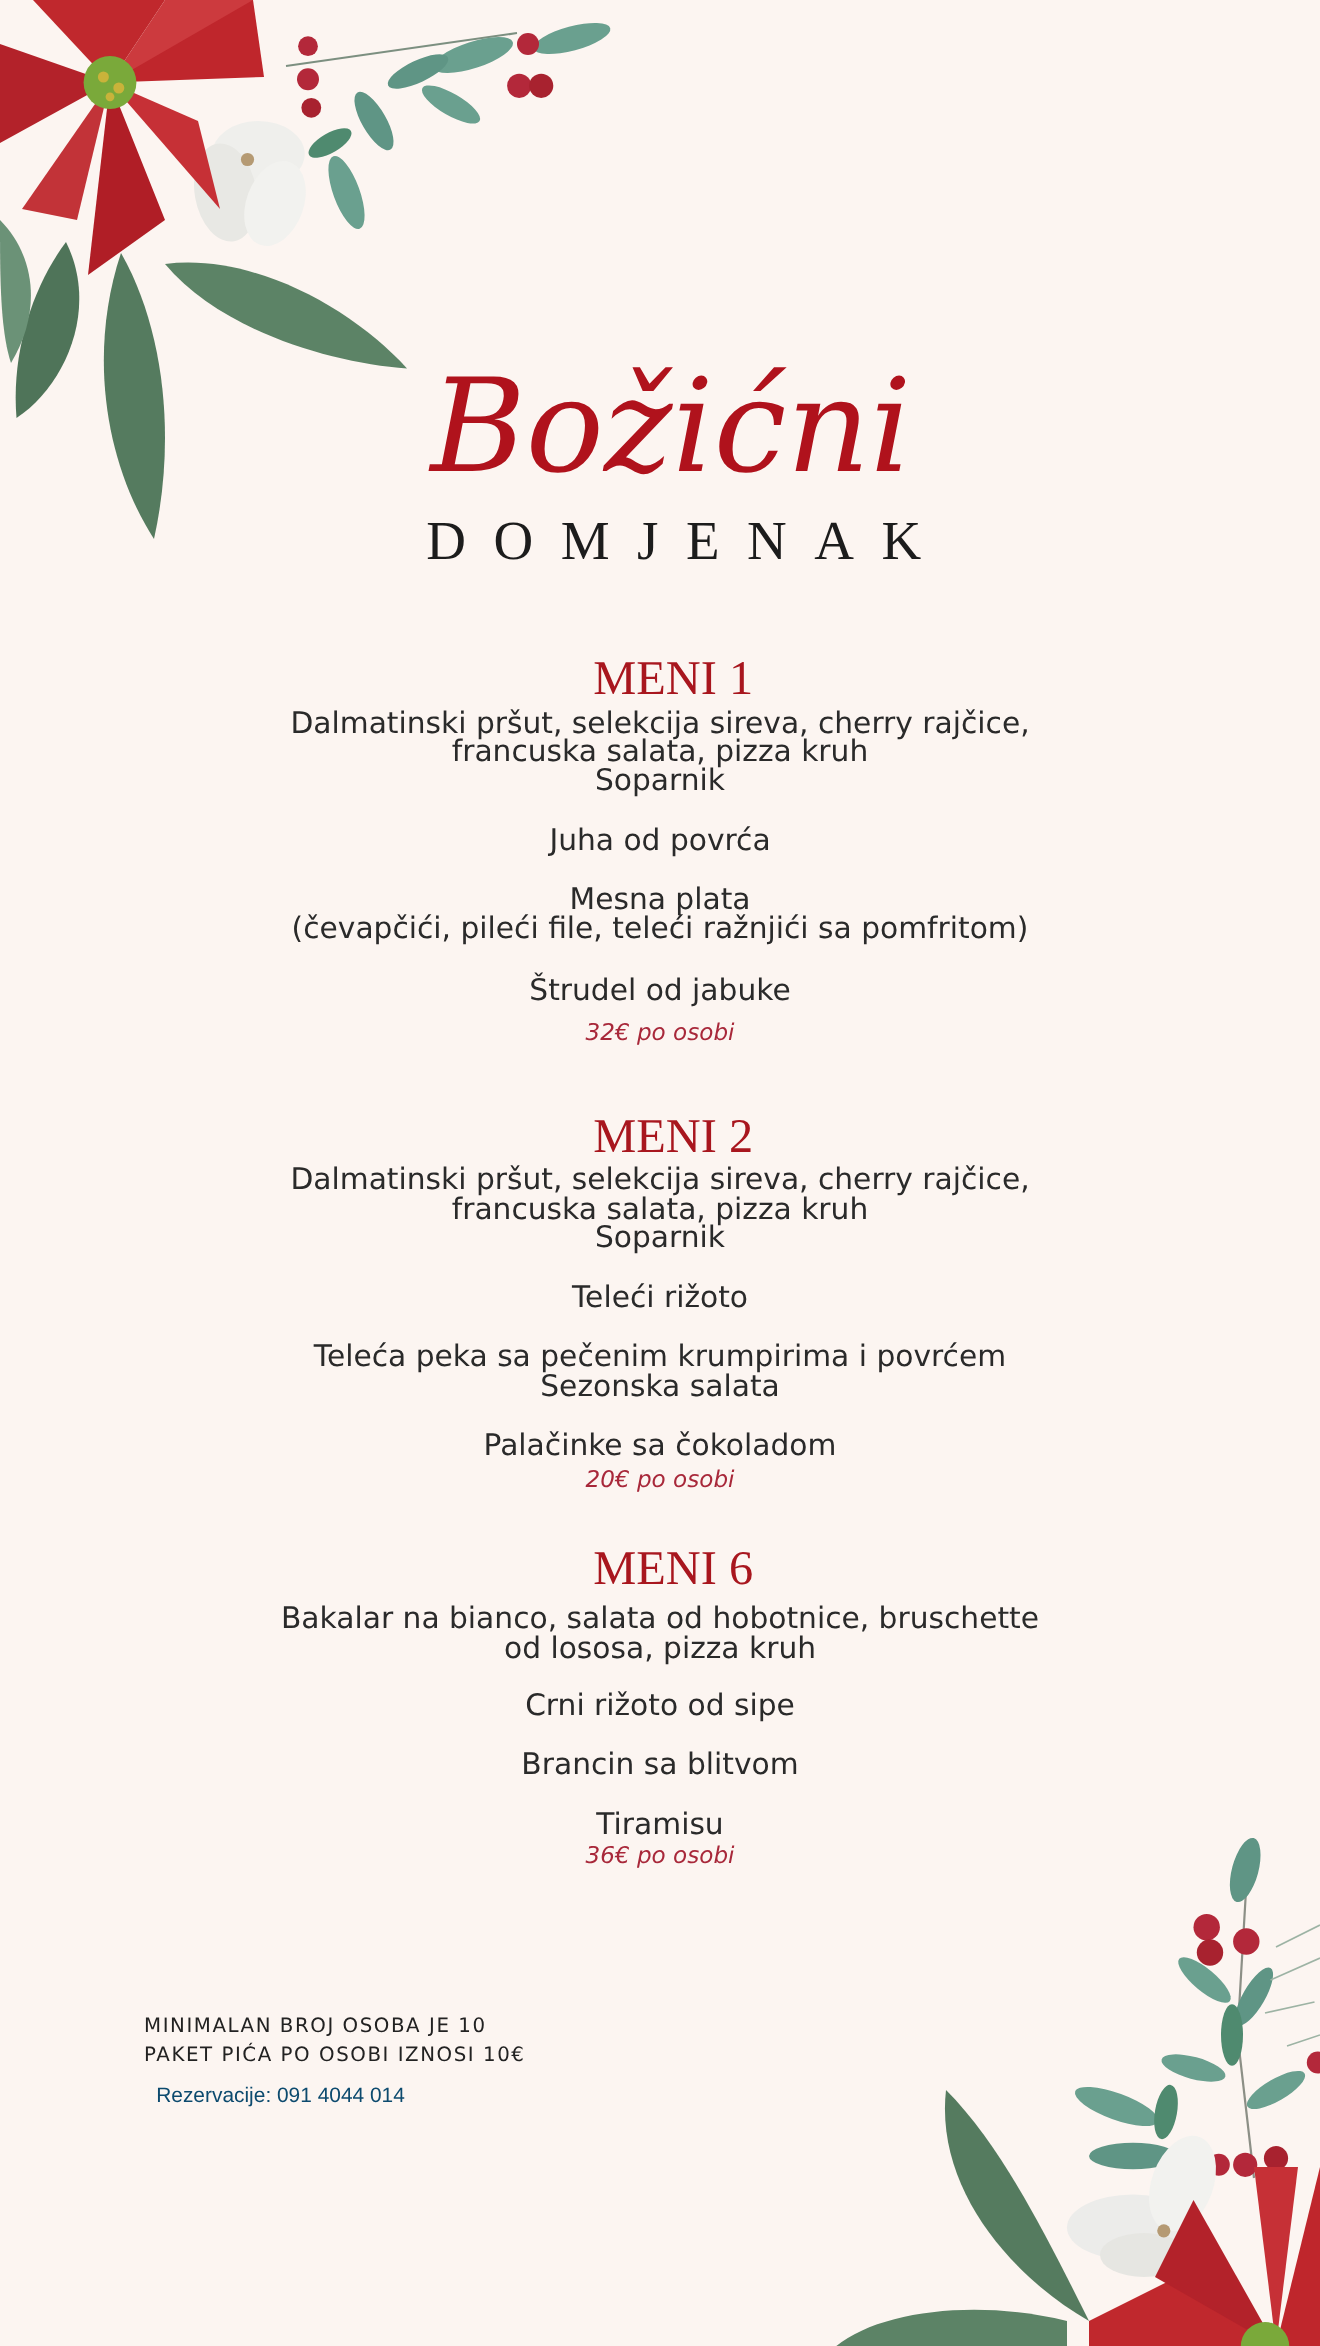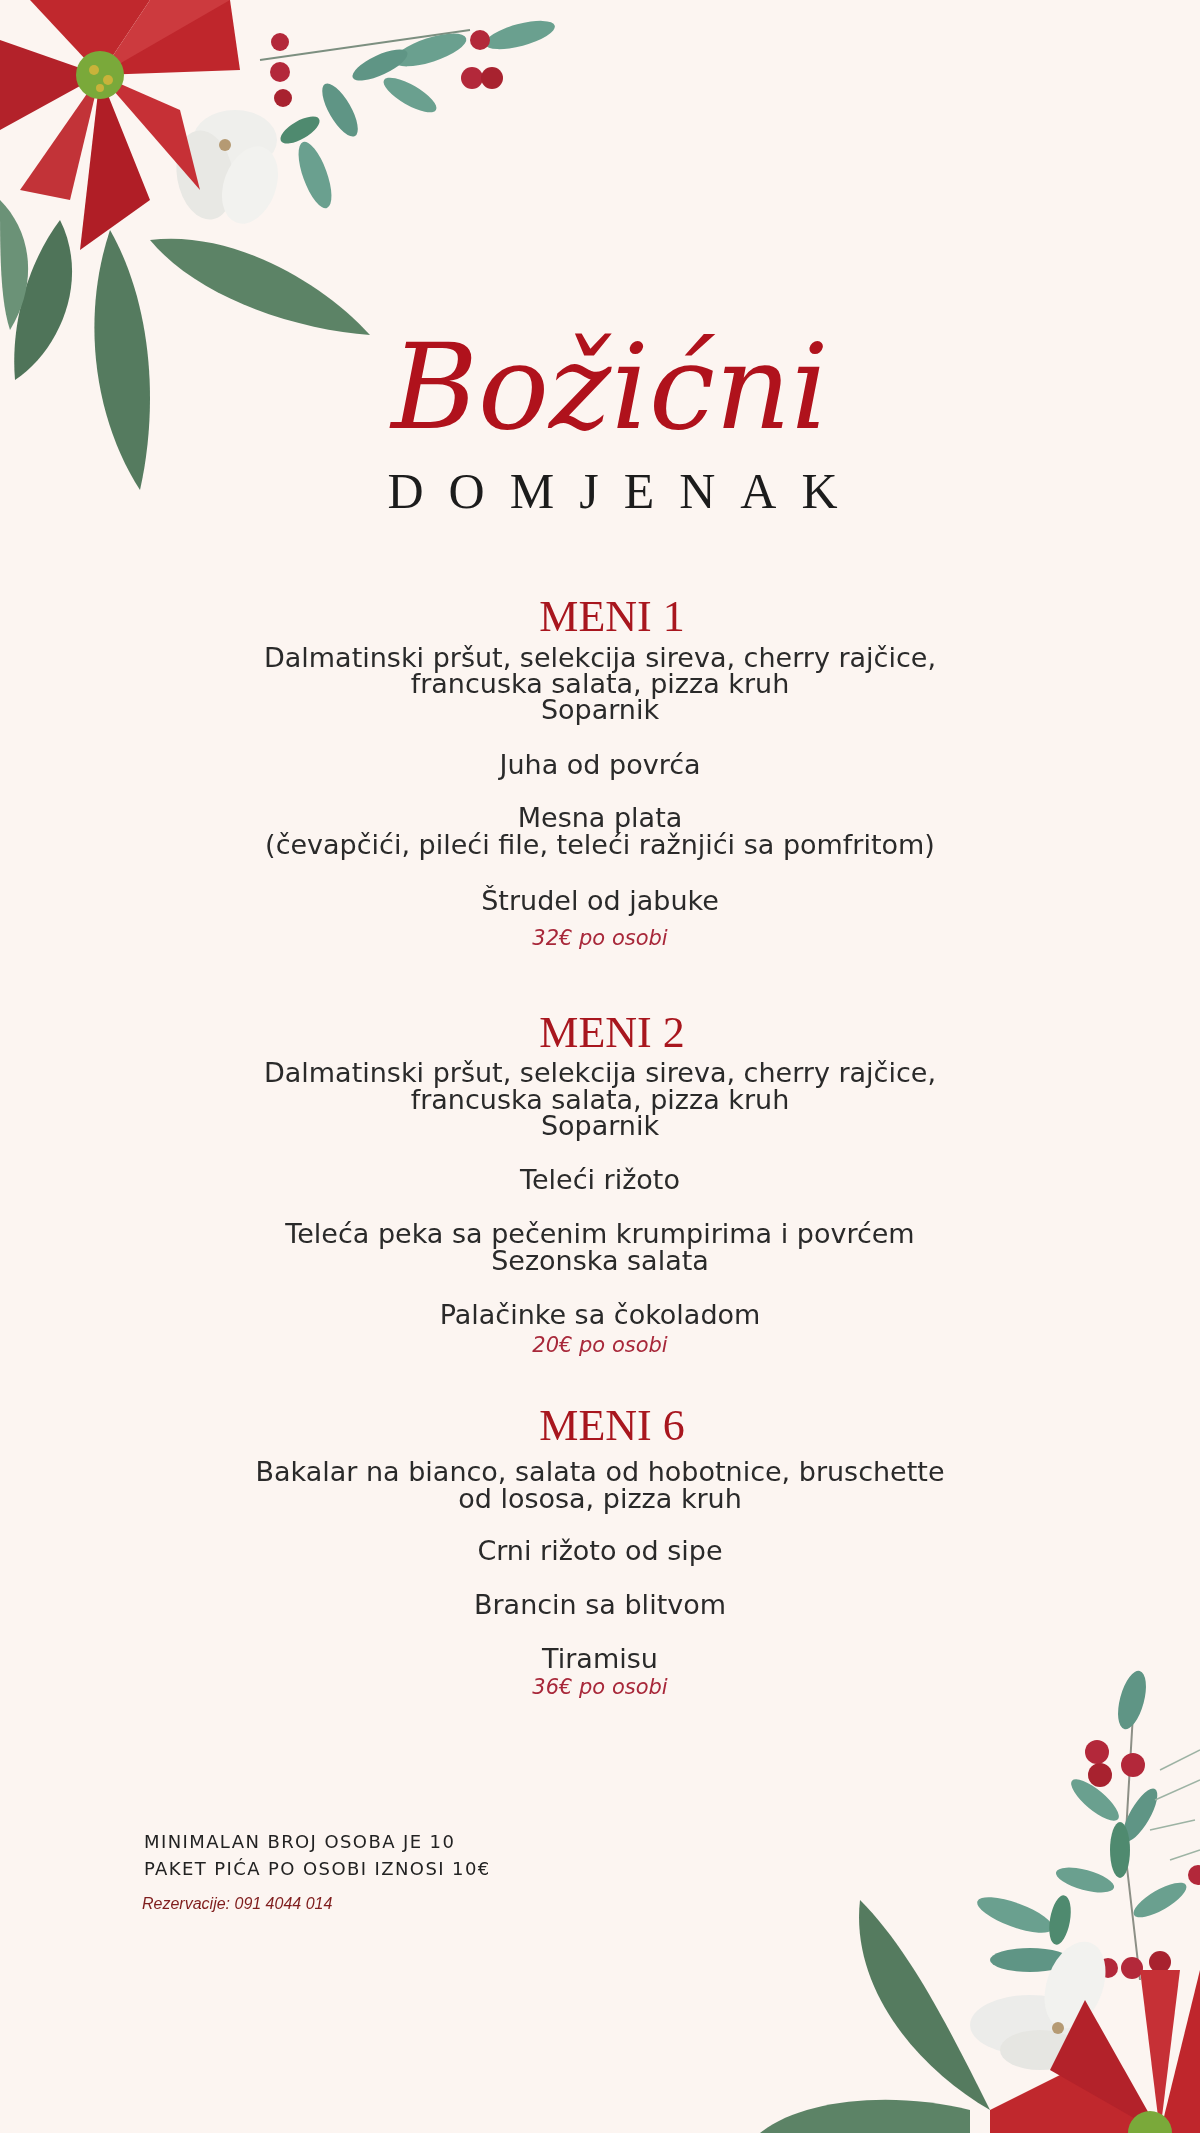--- a/index.html
+++ b/index.html
@@ -34,29 +34,29 @@
   .line {
     font-family: "DejaVu Sans", sans-serif;
     font-size: 27px; line-height: 26.5px; color: #2a2a2a;
   }
   .price {
     font-family: "DejaVu Sans", sans-serif; font-style: italic;
     font-size: 21px; color: #a8283a; text-align: center;
   }
 
   .footer-note {
-    left: 144px; font-family: "DejaVu Sans", sans-serif;
+    left: 131px; font-family: "DejaVu Sans", sans-serif;
     font-size: 18px; letter-spacing: 1.4px; color: #222;
     line-height: 24px;
     text-align: right;
   }
   .reserve {
     left: 142px; top: 1895px;
-    font-family: "Liberation Sans", sans-serif; font-style: italic;
-    font-size: 16px; color: #7f1d1d;
+    font-family: "Liberation Sans", sans-serif; 
+    font-size: 19px; color: #0c4a6e;
   }
 
   .floral { position: absolute; }
 </style>
 </head>
 <body>
 
 <svg class="floral" style="left:0;top:0;width:590px;height:500px" viewBox="0 0 590 500">
 
   <path d="M150 240 C 230 230, 320 280, 370 335 C 300 330, 200 300, 150 240 Z" fill="#5c8366"></path>

